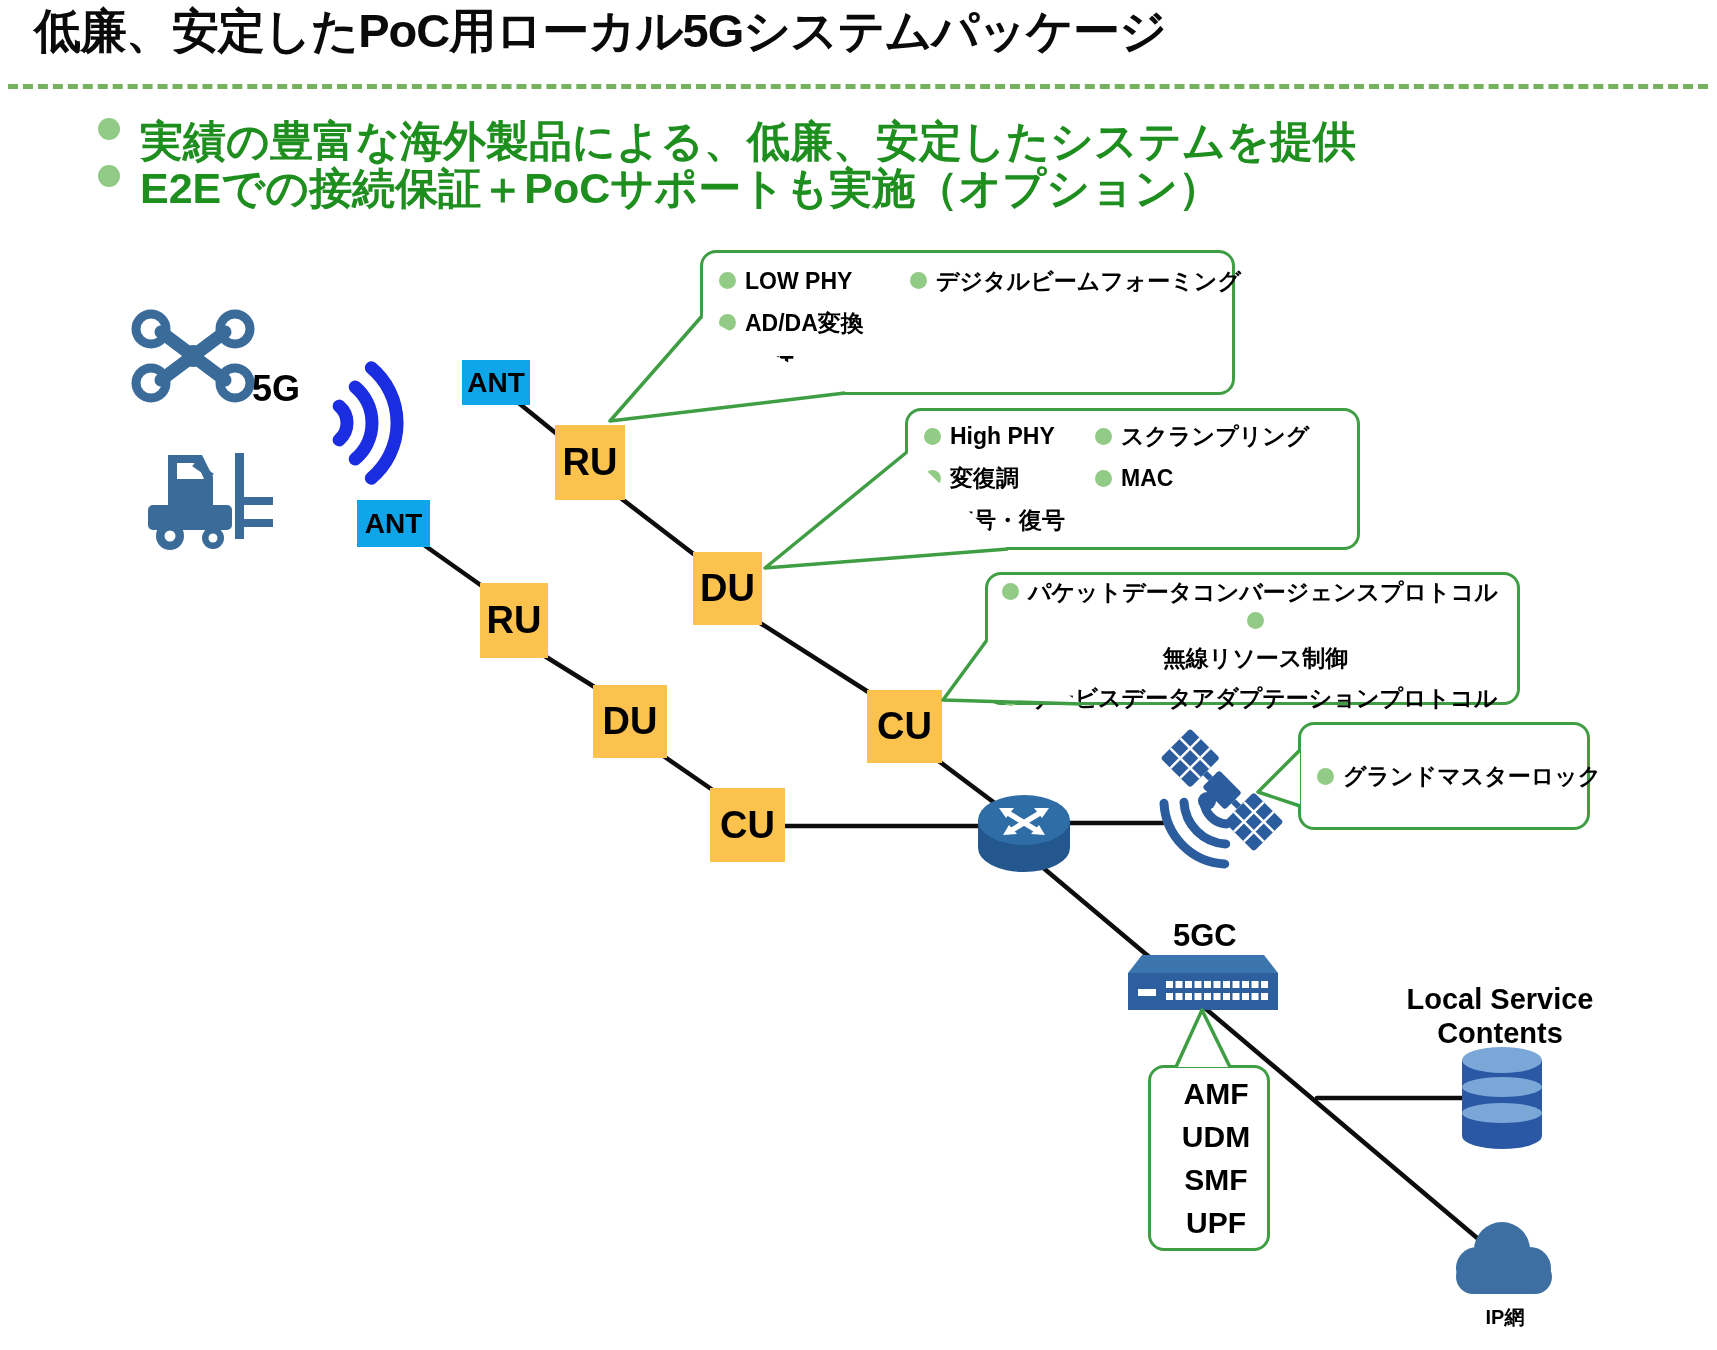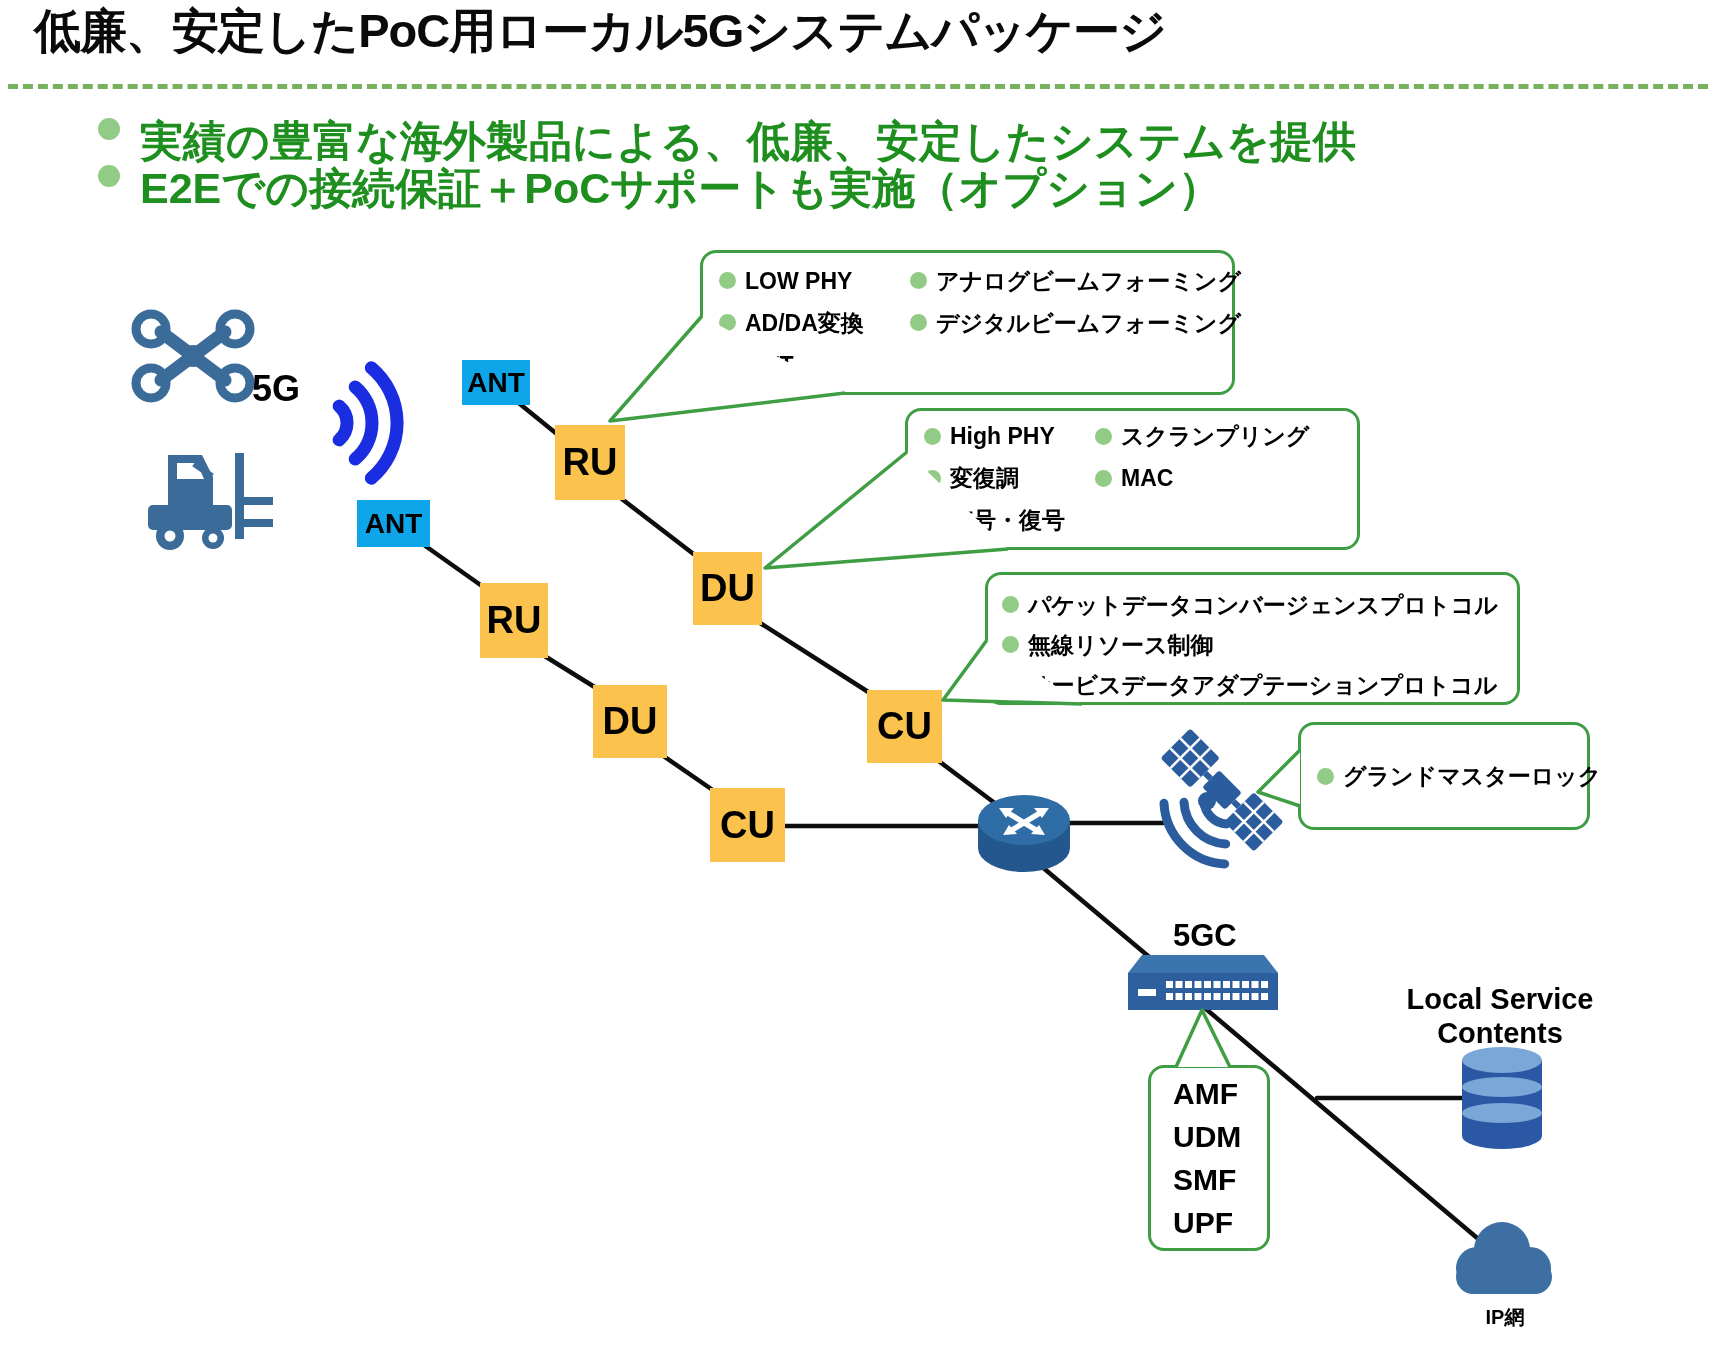--- a/index.html
+++ b/index.html
@@ -232,24 +232,20 @@
             <span>AD/DA変換</span>
           </div>
         <div class="co-row">
             <span class="dot small"></span>
             <span>iFFT</span>
           </div>
       </div>
       <div>
         <div class="co-row">
             <span class="dot small"></span>
-            <span>アナログビームフォーミング</span>
-          </div>
-        <div class="co-row">
-            <span class="dot small"></span>
             <span>デジタルビームフォーミング</span>
           </div>
       </div>
     </div>
   </div>
 
   <div class="callout" style="left:905px;top:408px;width:455px;height:142px;padding:6px 10px 6px 16px;justify-content:flex-end;">
     <div class="co-cols">
       <div style="min-width:165px;">
         <div class="co-row">
@@ -276,38 +272,38 @@
           </div>
       </div>
     </div>
   </div>
 
   <div class="callout" style="left:985px;top:572px;width:535px;height:133px;padding:16px 8px 4px 14px;">
     <div class="co-row" style="line-height:40px;">
         <span class="dot small"></span>
         <span>パケットデータコンバージェンスプロトコル</span>
       </div>
-    <div class="co-row" style="line-height:40px;">
+    <div class="co-row" style="line-height:40px;flex-direction:column;">
         <span class="dot small"></span>
         <span>無線リソース制御</span>
       </div>
     <div class="co-row" style="line-height:40px;">
         <span class="dot small"></span>
         <span>サービスデータアダプテーションプロトコル</span>
       </div>
   </div>
 
   <div class="callout" style="left:1298px;top:722px;width:292px;height:108px;padding:4px 8px 4px 16px;">
     <div class="co-row" style="line-height:44px;">
         <span class="dot small"></span>
         <span>グランドマスターロック</span>
       </div>
   </div>
 
-  <div class="callout core-list" style="left:1148px;top:1065px;width:122px;height:186px;padding:6px 8px 6px 22px;justify-content:center;">
+  <div class="callout core-list" style="left:1148px;top:1065px;width:122px;height:186px;padding:6px 8px 6px 22px;justify-content:center;align-items:center;">
     <div class="co-row">
         <span>AMF</span>
       </div>
     <div class="co-row">
         <span>UDM</span>
       </div>
     <div class="co-row">
         <span>SMF</span>
       </div>
     <div class="co-row">

